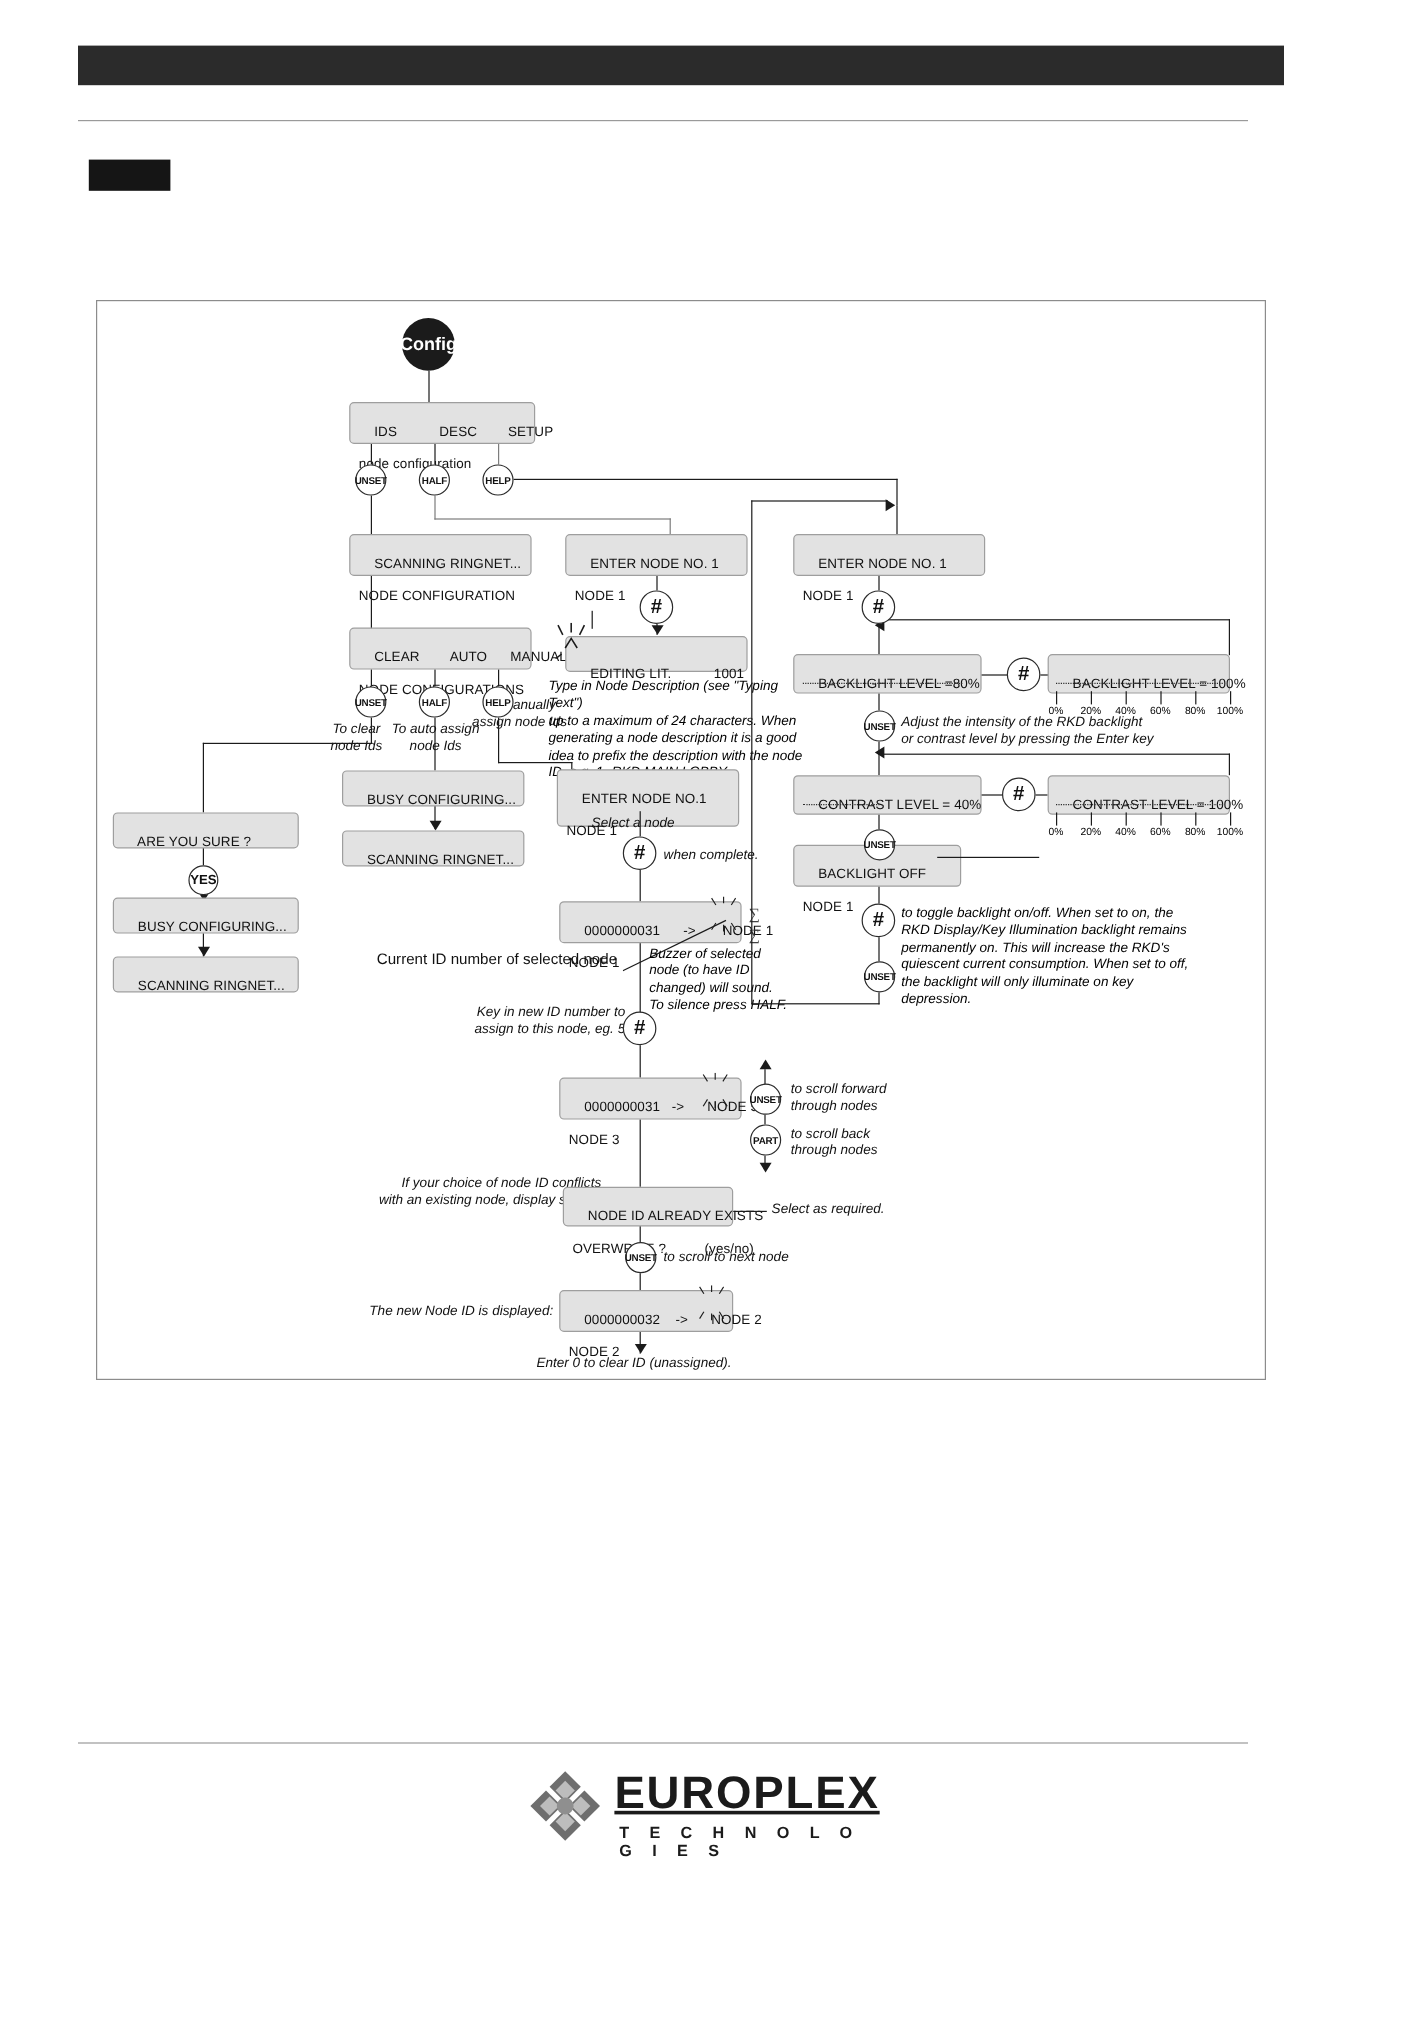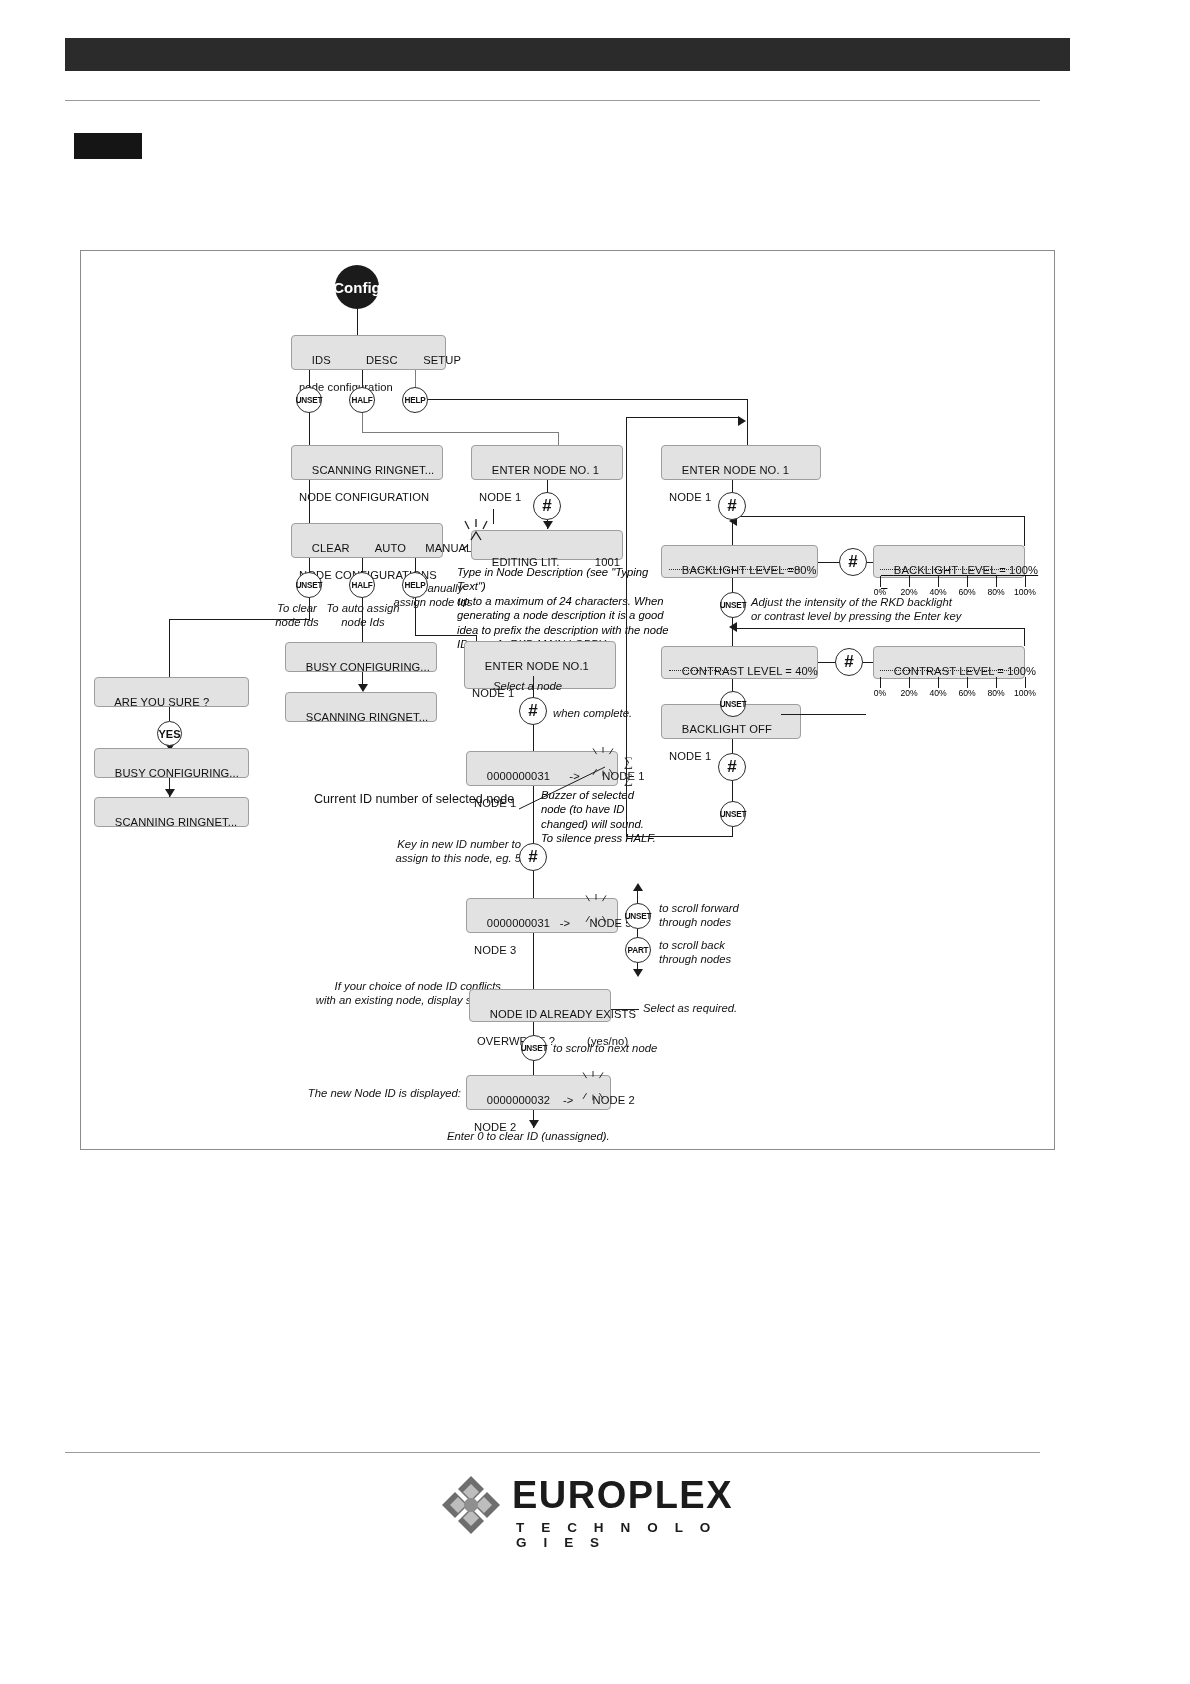--- a/index.html
+++ b/index.html
@@ -30,20 +30,21 @@
 
   
   .footer-logo{
     position:absolute; left:440px; top:1468px; width:300px; height:80px;
   }
   .logo-mark{ position:absolute; left:0; top:6px; width:62px; height:62px; }
   .logo-word{
     position:absolute; left:72px; top:6px;
     font-size:38px; font-weight:bold; letter-spacing:1.5px; color:#1b1b1b;
     font-family:"Liberation Sans", sans-serif;
+    text-decoration:underline;
   }
   .logo-sub{
     position:absolute; left:76px; top:52px;
     font-size:13.5px; letter-spacing:6.6px; color:#1b1b1b; font-weight:bold;
   }
 
   
   .diagram{
     position:absolute; left:80px; top:250px; width:975px; height:900px;
     border:1px solid #8c8c8c; background:#ffffff;
@@ -380,21 +381,21 @@
   <div class="arrow-l" style="left:648px; top:265px;"></div>
 
   <div class="lcd" style="left:580px; top:294px; width:157px; height:33px;">
     <span>BACKLIGHT LEVEL =80%</span>
   </div>
   <div class="dots" style="left:588px; top:318px; width:133px;"></div>
   <div class="ln h" style="left:737px; top:311px; width:22px;"></div>
   <div class="key hash" style="left:758px; top:297px;">#</div>
   <div class="ln h" style="left:786px; top:311px; width:12px;"></div>
 
-  <div class="lcd" style="left:792px; top:294px; width:152px; height:33px;text-decoration:underline;">
+  <div class="lcd" style="left:792px; top:294px; width:152px; height:33px;">
     <span>BACKLIGHT LEVEL = 100%</span>
   </div>
   <div class="dots" style="left:799px; top:318px; width:139px;"></div>
 
   <div class="ln v" style="left:943px; top:265px; height:30px;"></div>
   <div class="ln h" style="left:651px; top:265px; width:293px;"></div>
 
   <div class="scale" style="left:795px; top:325px;">
     <div class="tk" style="left:4px;"></div>
       <div class="sl" style="left:4px;">0%</div>
@@ -452,20 +453,26 @@
   <div class="ln v" style="left:651px; top:466px; height:18px;"></div>
 
   <div class="lcd" style="left:580px; top:453px; width:140px; height:35px;">
     <span>BACKLIGHT OFF</span>
     <span class="l2">NODE 1</span>
   </div>
   <div class="ln h" style="left:700px; top:463px; width:85px;"></div>
 
   <div class="ln v" style="left:651px; top:488px; height:14px;"></div>
   <div class="key hash" style="left:637px; top:502px;">#</div>
+  <div class="note-ital-blk" style="left:670px; top:503px; width:250px; white-space:pre-line;">to toggle backlight on/off. When set to on, the
+RKD Display/Key Illumination backlight remains
+permanently on. This will increase the RKD's
+quiescent current consumption. When set to off,
+the backlight will only illuminate on key
+depression.</div>
   <div class="ln v" style="left:651px; top:530px; height:20px;"></div>
   <div class="key sm" style="left:639px; top:550px;">UNSET</div>
   <div class="ln v" style="left:651px; top:576px; height:10px;"></div>
   <div class="ln h" style="left:545px; top:585px; width:107px;"></div>
   <div class="ln v" style="left:545px; top:166px; height:420px;"></div>
   <div class="ln h" style="left:545px; top:166px; width:114px;"></div>
 
 </div>
 
 <div class="footer-logo">

